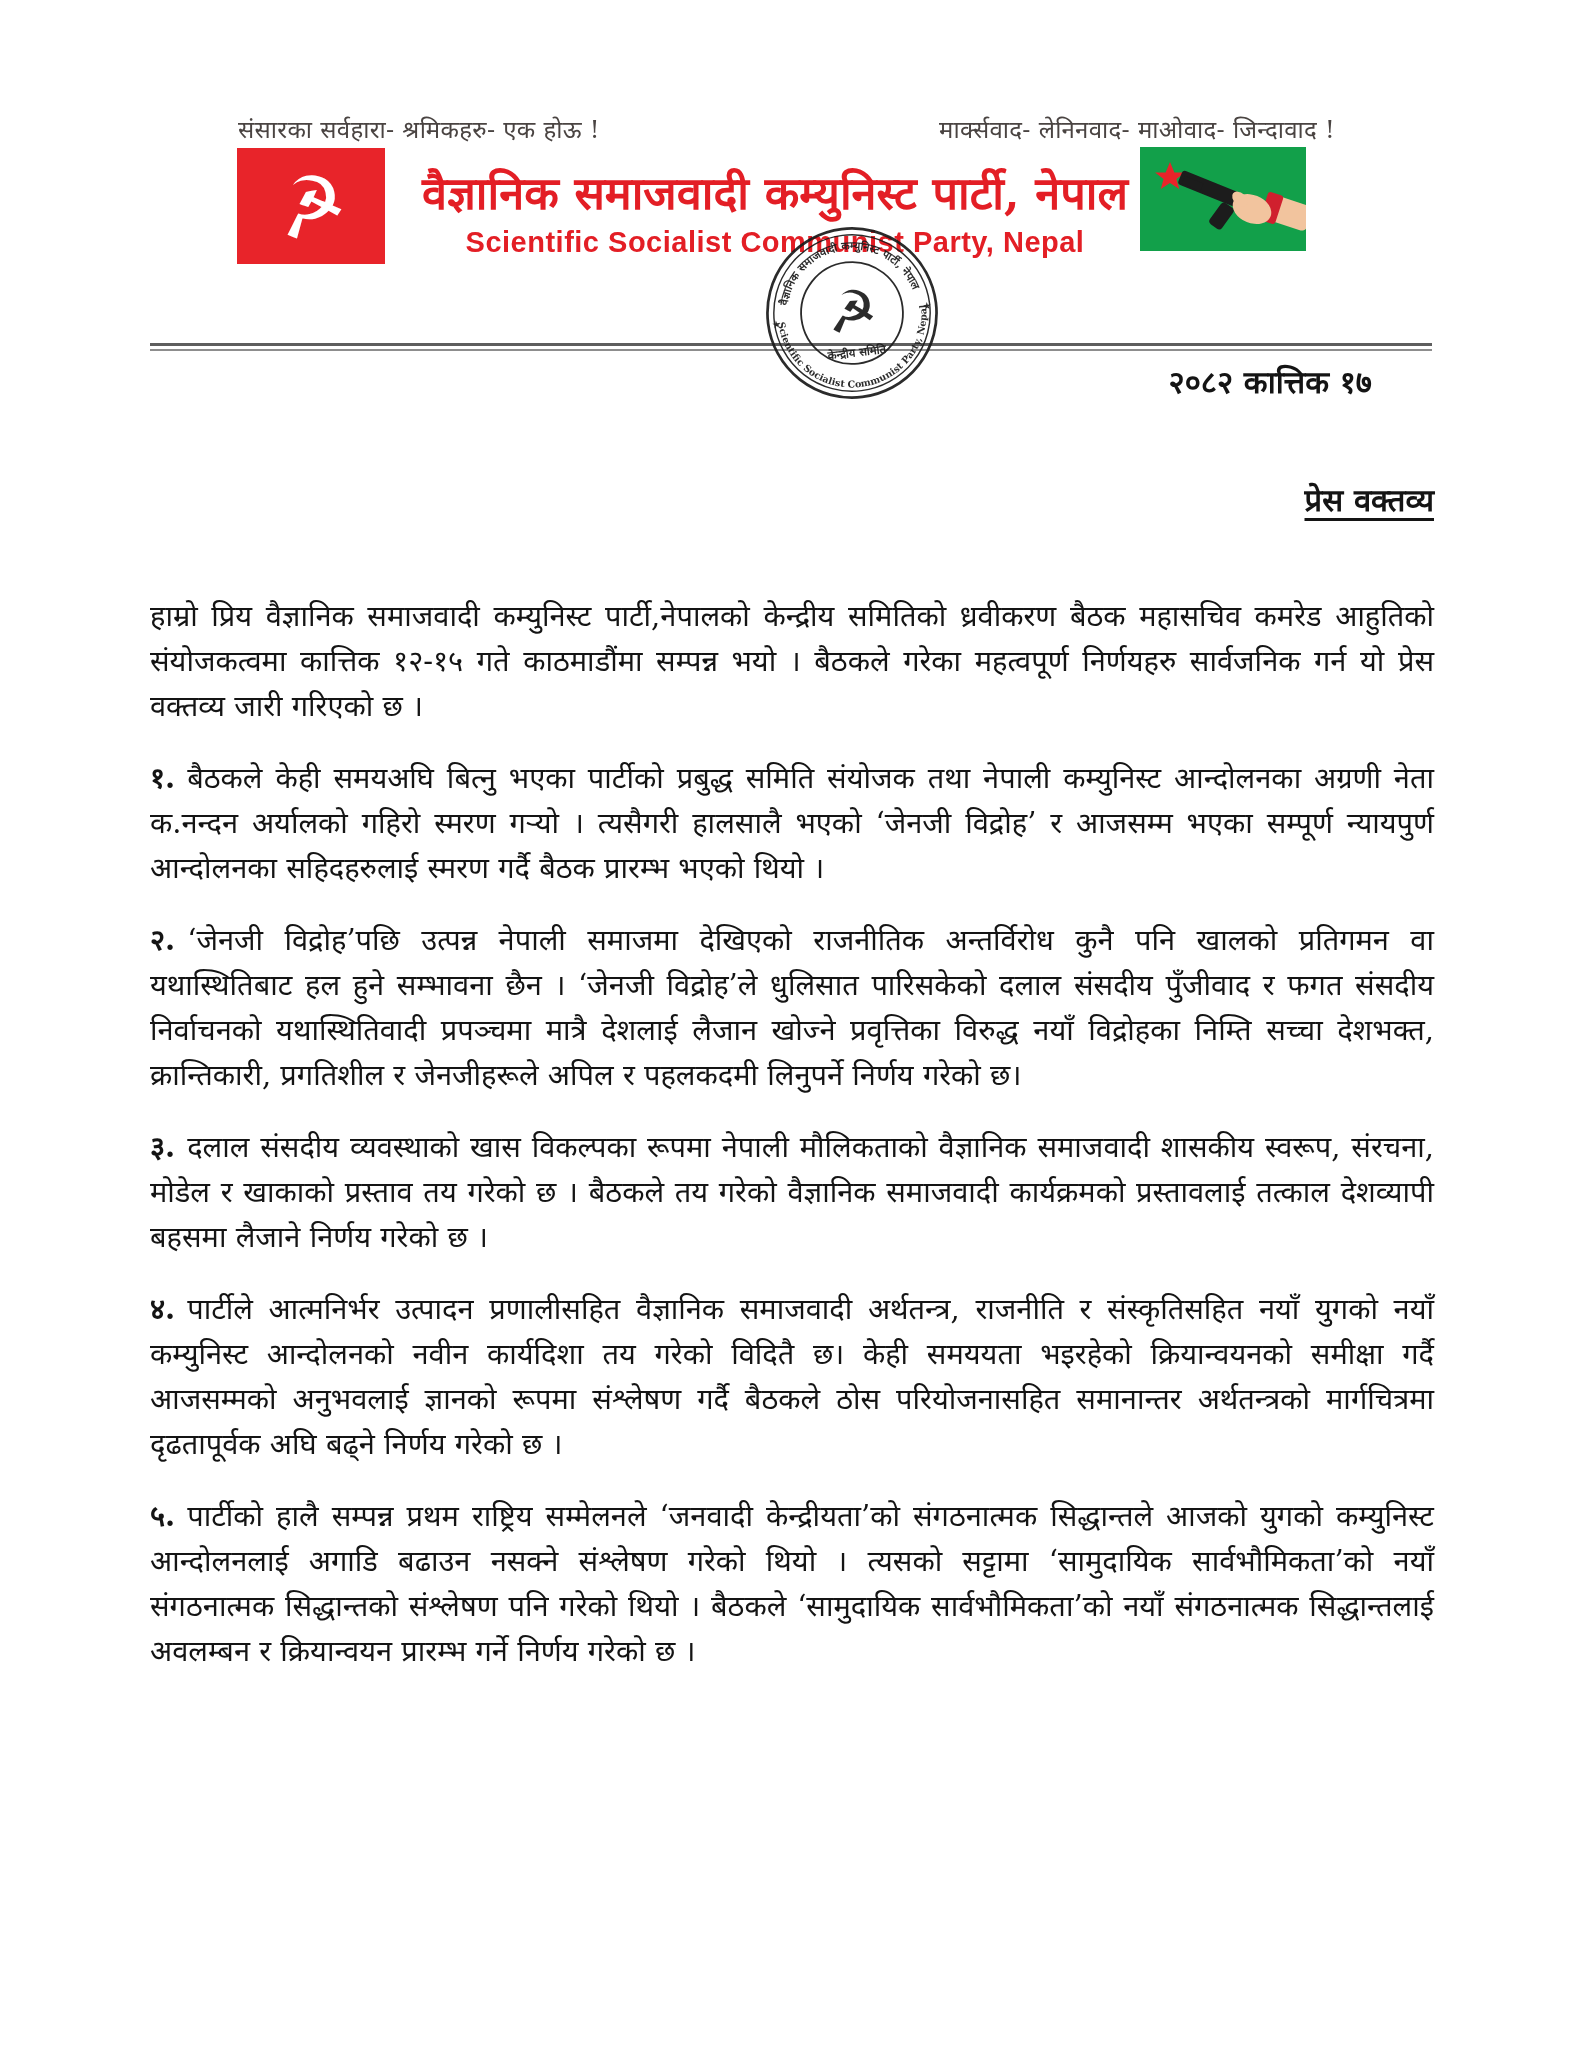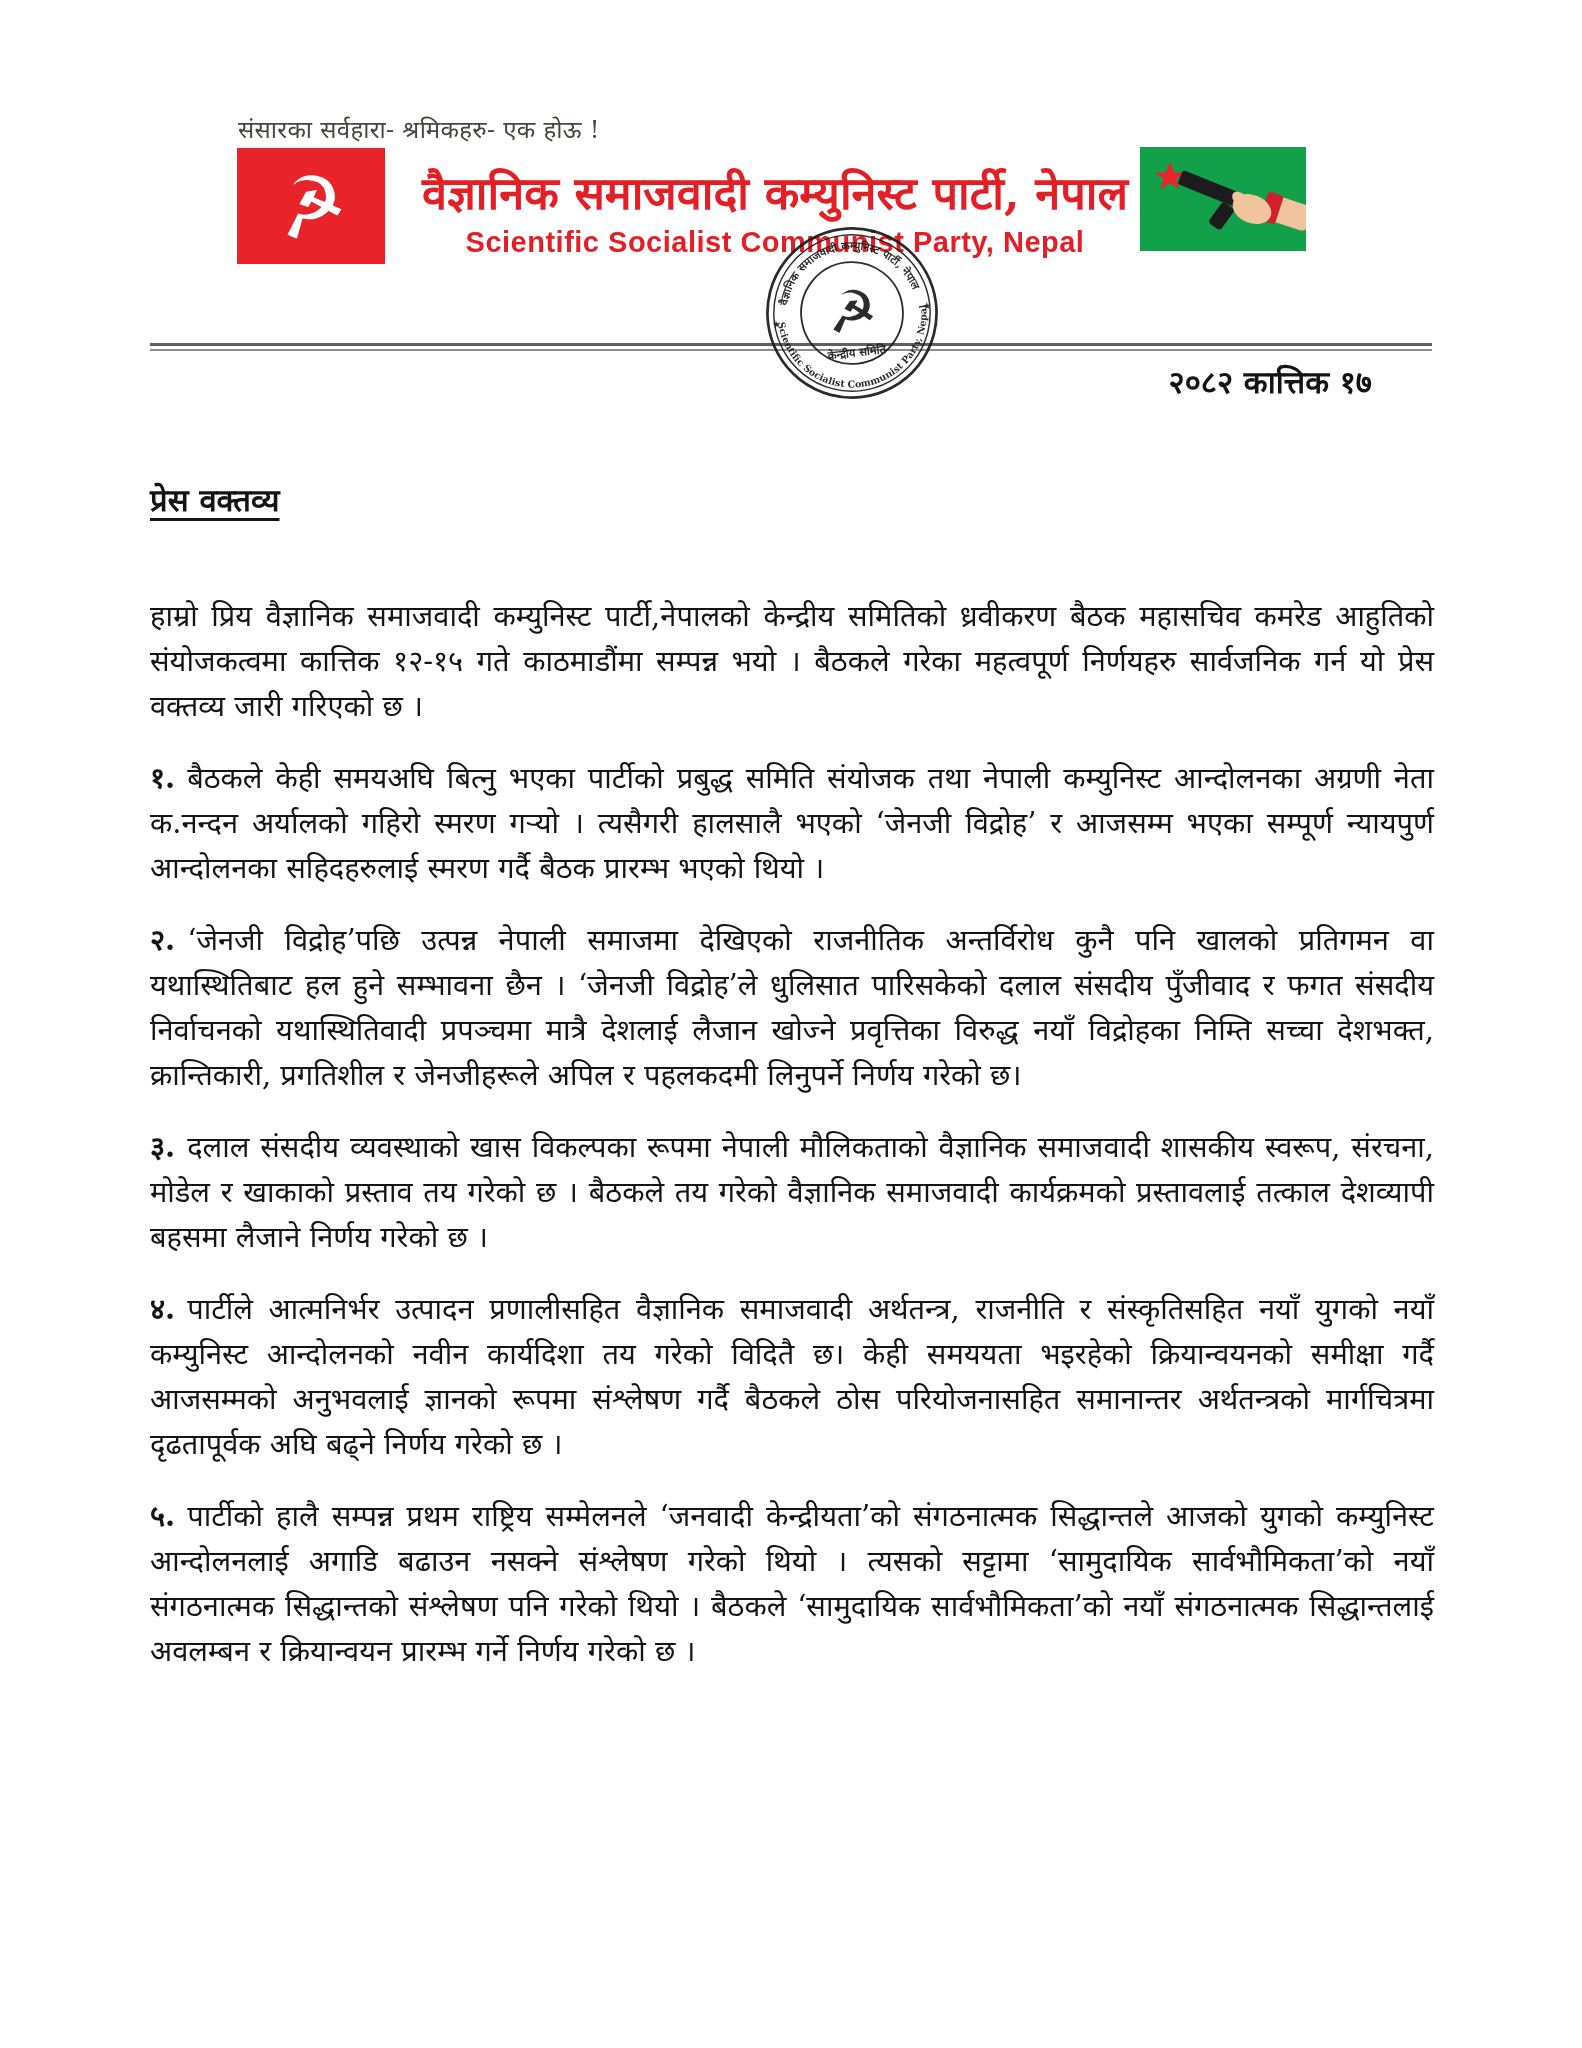--- a/index.html
+++ b/index.html
@@ -50,40 +50,41 @@
   }
   .date-line{
     position:absolute;top:360px;right:210px;
     font-size:31px;font-weight:bold;white-space:nowrap;text-align:right;
   }
   
   .body-area{
     position:absolute;left:150px;top:468px;width:1284px;
   }
   .doc-title{
-    text-align:left;
+    text-align:right;
     font-size:31px;font-weight:bold;
     text-decoration:underline;
     text-underline-offset:7px;
     margin:10px 0 74px 0;
   }
   .para{
     font-size:29px;line-height:45px;
     text-align:justify;
     margin:4px 0 27px 0;
   }
   .pnum{font-weight:bold;margin-right:12px;}
   .pnum:empty{margin:0;}
 </style>
 </head>
 <body>
 
 <div class="page">
 
   <div class="slogan left">संसारका सर्वहारा- श्रमिकहरु- एक होऊ !</div>
+  <div class="slogan right">मार्क्सवाद- लेनिनवाद- माओवाद- जिन्दावाद !</div>
 
   <svg class="red-flag" viewBox="0 0 148 116" aria-hidden="true">
     <rect width="148" height="116" fill="#e8242a"></rect>
     <text x="74" y="86" font-size="80" fill="#ffffff" text-anchor="middle" transform="rotate(-14 74 60)">☭</text>
   </svg>
 
   <div class="header-center">
     <div class="party-nepali">वैज्ञानिक समाजवादी कम्युनिस्ट पार्टी, नेपाल</div>
     <div class="party-english">Scientific Socialist Communist Party, Nepal</div>
   </div>

